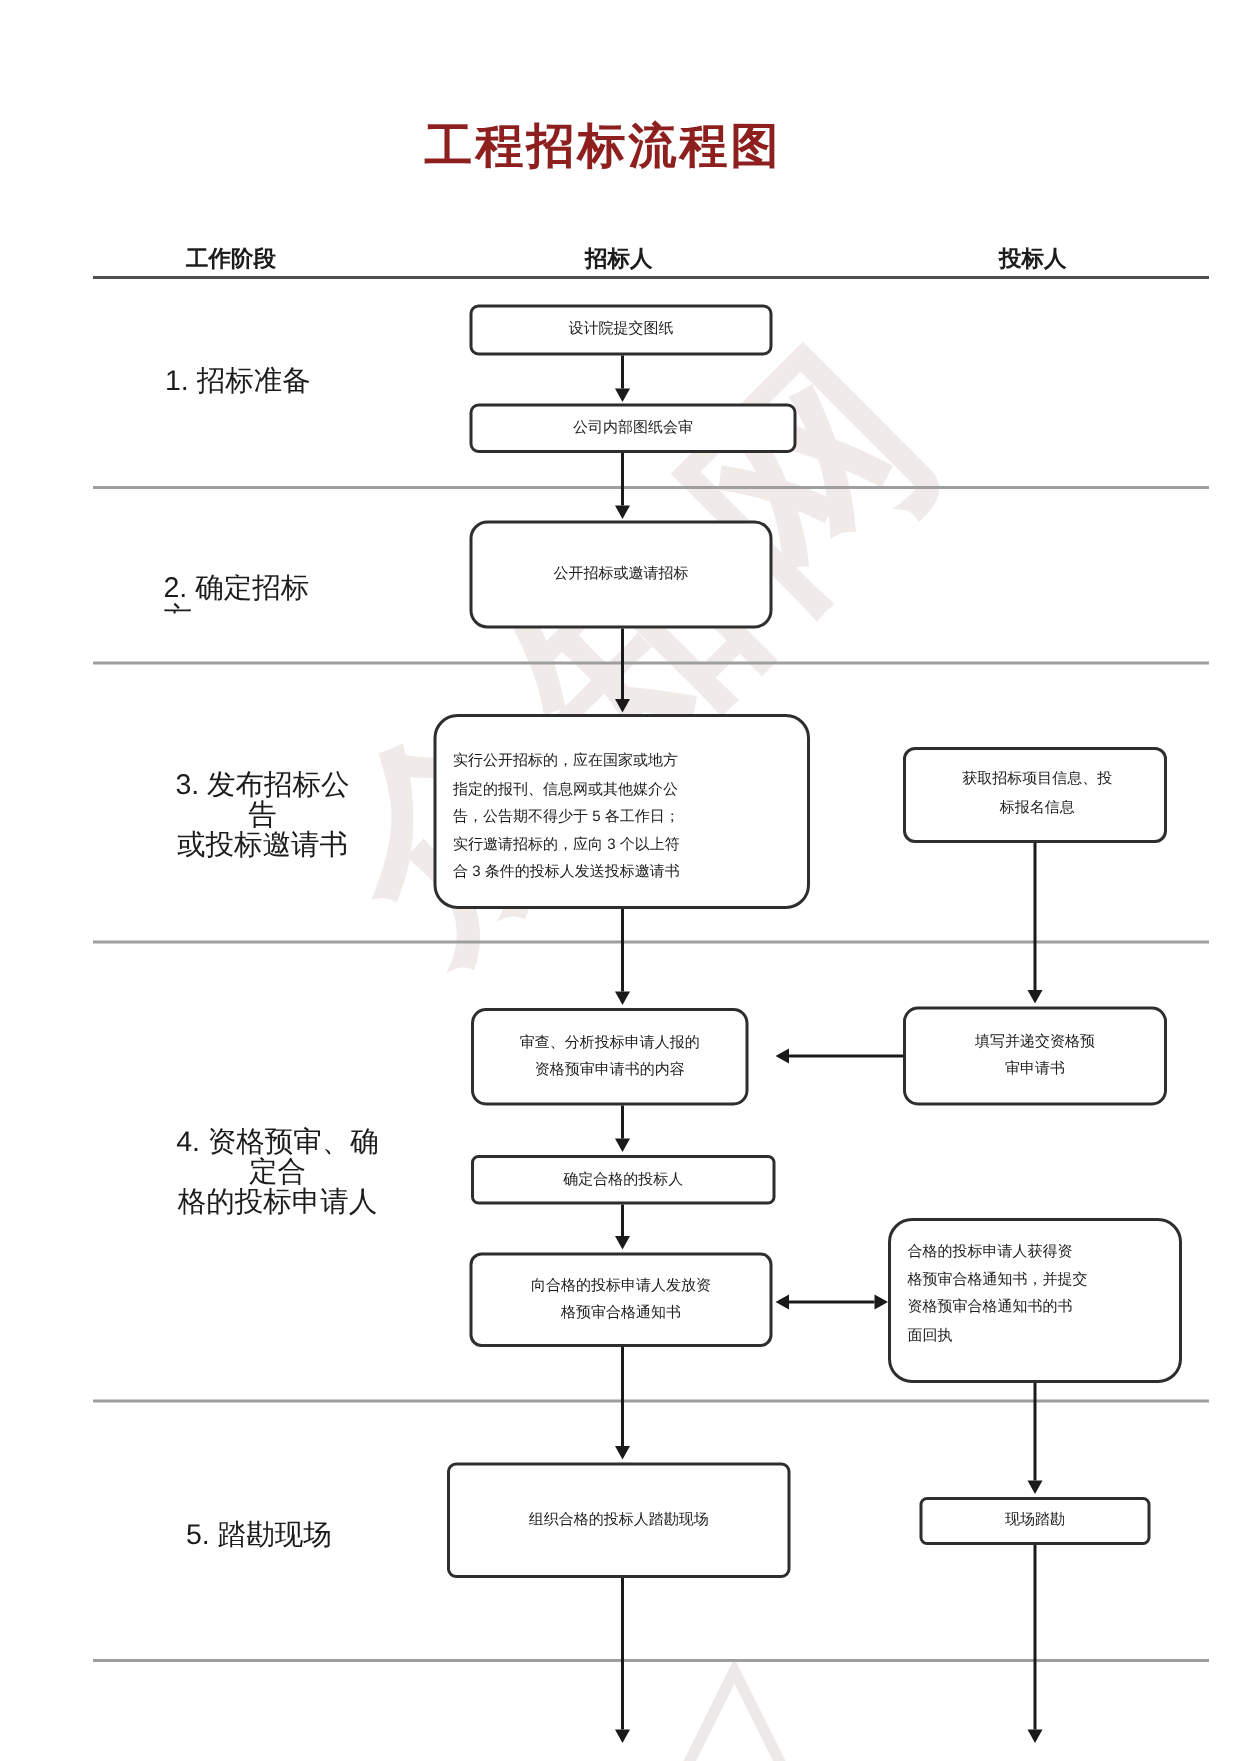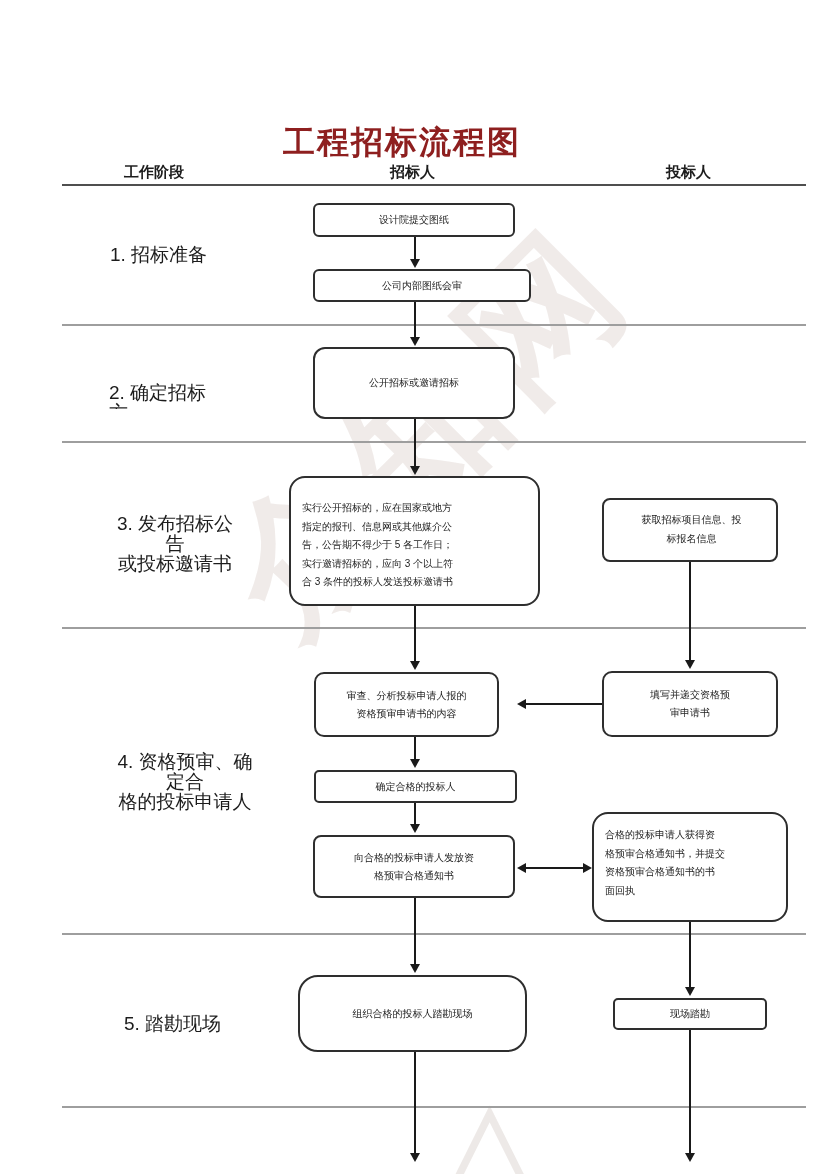--- a/index.html
+++ b/index.html
@@ -18,21 +18,21 @@
     text-align:center;white-space:nowrap;pointer-events:none;z-index:0;
   }
   .wm-tri{
     position:absolute;left:432px;top:1075px;
     font-size:150px;line-height:1;
     color:rgba(203,192,186,0.35);z-index:0;pointer-events:none;
   }
   
   .title{
     position:absolute;left:0;top:76px;width:804px;text-align:center;
-    font-size:32px;font-weight:bold;letter-spacing:2px;z-index:3;margin-top:45px;
+    font-size:32px;font-weight:bold;letter-spacing:2px;z-index:3;
   }
   .col-header{position:absolute;top:163px;font-size:15px;font-weight:bold;z-index:3;}
   .hdr-line{position:absolute;left:62px;top:184px;width:744px;height:2px;background:#4f4f4f;z-index:2;}
   .divider{position:absolute;left:62px;width:744px;height:2px;background:#9e9e9e;z-index:1;}
   
   .stage-label{
     position:absolute;font-size:19px;line-height:20px;
     white-space:pre-line;z-index:3;
   }
   
@@ -99,21 +99,21 @@
   <div class="node leftal" style="left:289px;top:476px;width:251px;height:130px;border-radius:16px;">实行公开招标的，应在国家或地方
 指定的报刊、信息网或其他媒介公
 告，公告期不得少于 5 各工作日；
 实行邀请招标的，应向 3 个以上符
 合 3 条件的投标人发送投标邀请书</div>
   <div class="node center" style="left:314px;top:672px;width:185px;height:65px;border-radius:10px;">审查、分析投标申请人报的
 资格预审申请书的内容</div>
   <div class="node center" style="left:314px;top:770px;width:203px;height:33px;border-radius:5px;">确定合格的投标人</div>
   <div class="node center" style="left:313px;top:835px;width:202px;height:63px;border-radius:8px;">向合格的投标申请人发放资
 格预审合格通知书</div>
-  <div class="node center" style="left:298px;top:975px;width:229px;height:77px;border-radius:20px;">组织合格的投标人踏勘现场</div>
+  <div class="node center" style="left:298px;top:975px;width:229px;height:77px;border-radius:6px;">组织合格的投标人踏勘现场</div>
 
   <div class="node leftal" style="left:602px;top:498px;width:176px;height:64px;border-radius:8px;padding-top:11px;text-align:center;">获取招标项目信息、投
 标报名信息</div>
   <div class="node center" style="left:602px;top:671px;width:176px;height:66px;border-radius:10px;">填写并递交资格预
 审申请书</div>
   <div class="node leftal" style="left:592px;top:812px;width:196px;height:110px;border-radius:16px;padding-top:12px;">合格的投标申请人获得资
 格预审合格通知书，并提交
 资格预审合格通知书的书
 面回执</div>
   <div class="node center" style="left:613px;top:998px;width:154px;height:32px;border-radius:5px;">现场踏勘</div>

